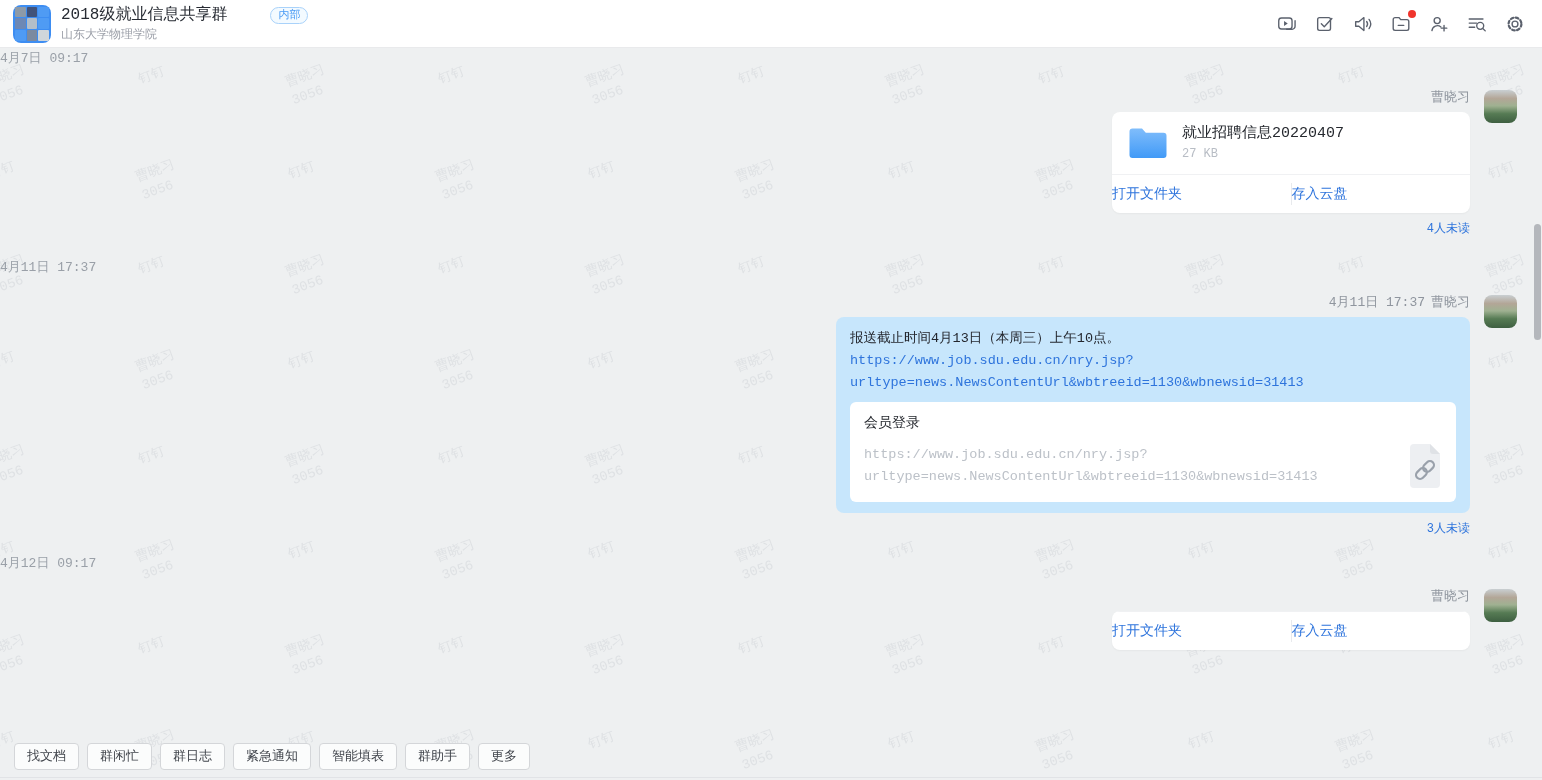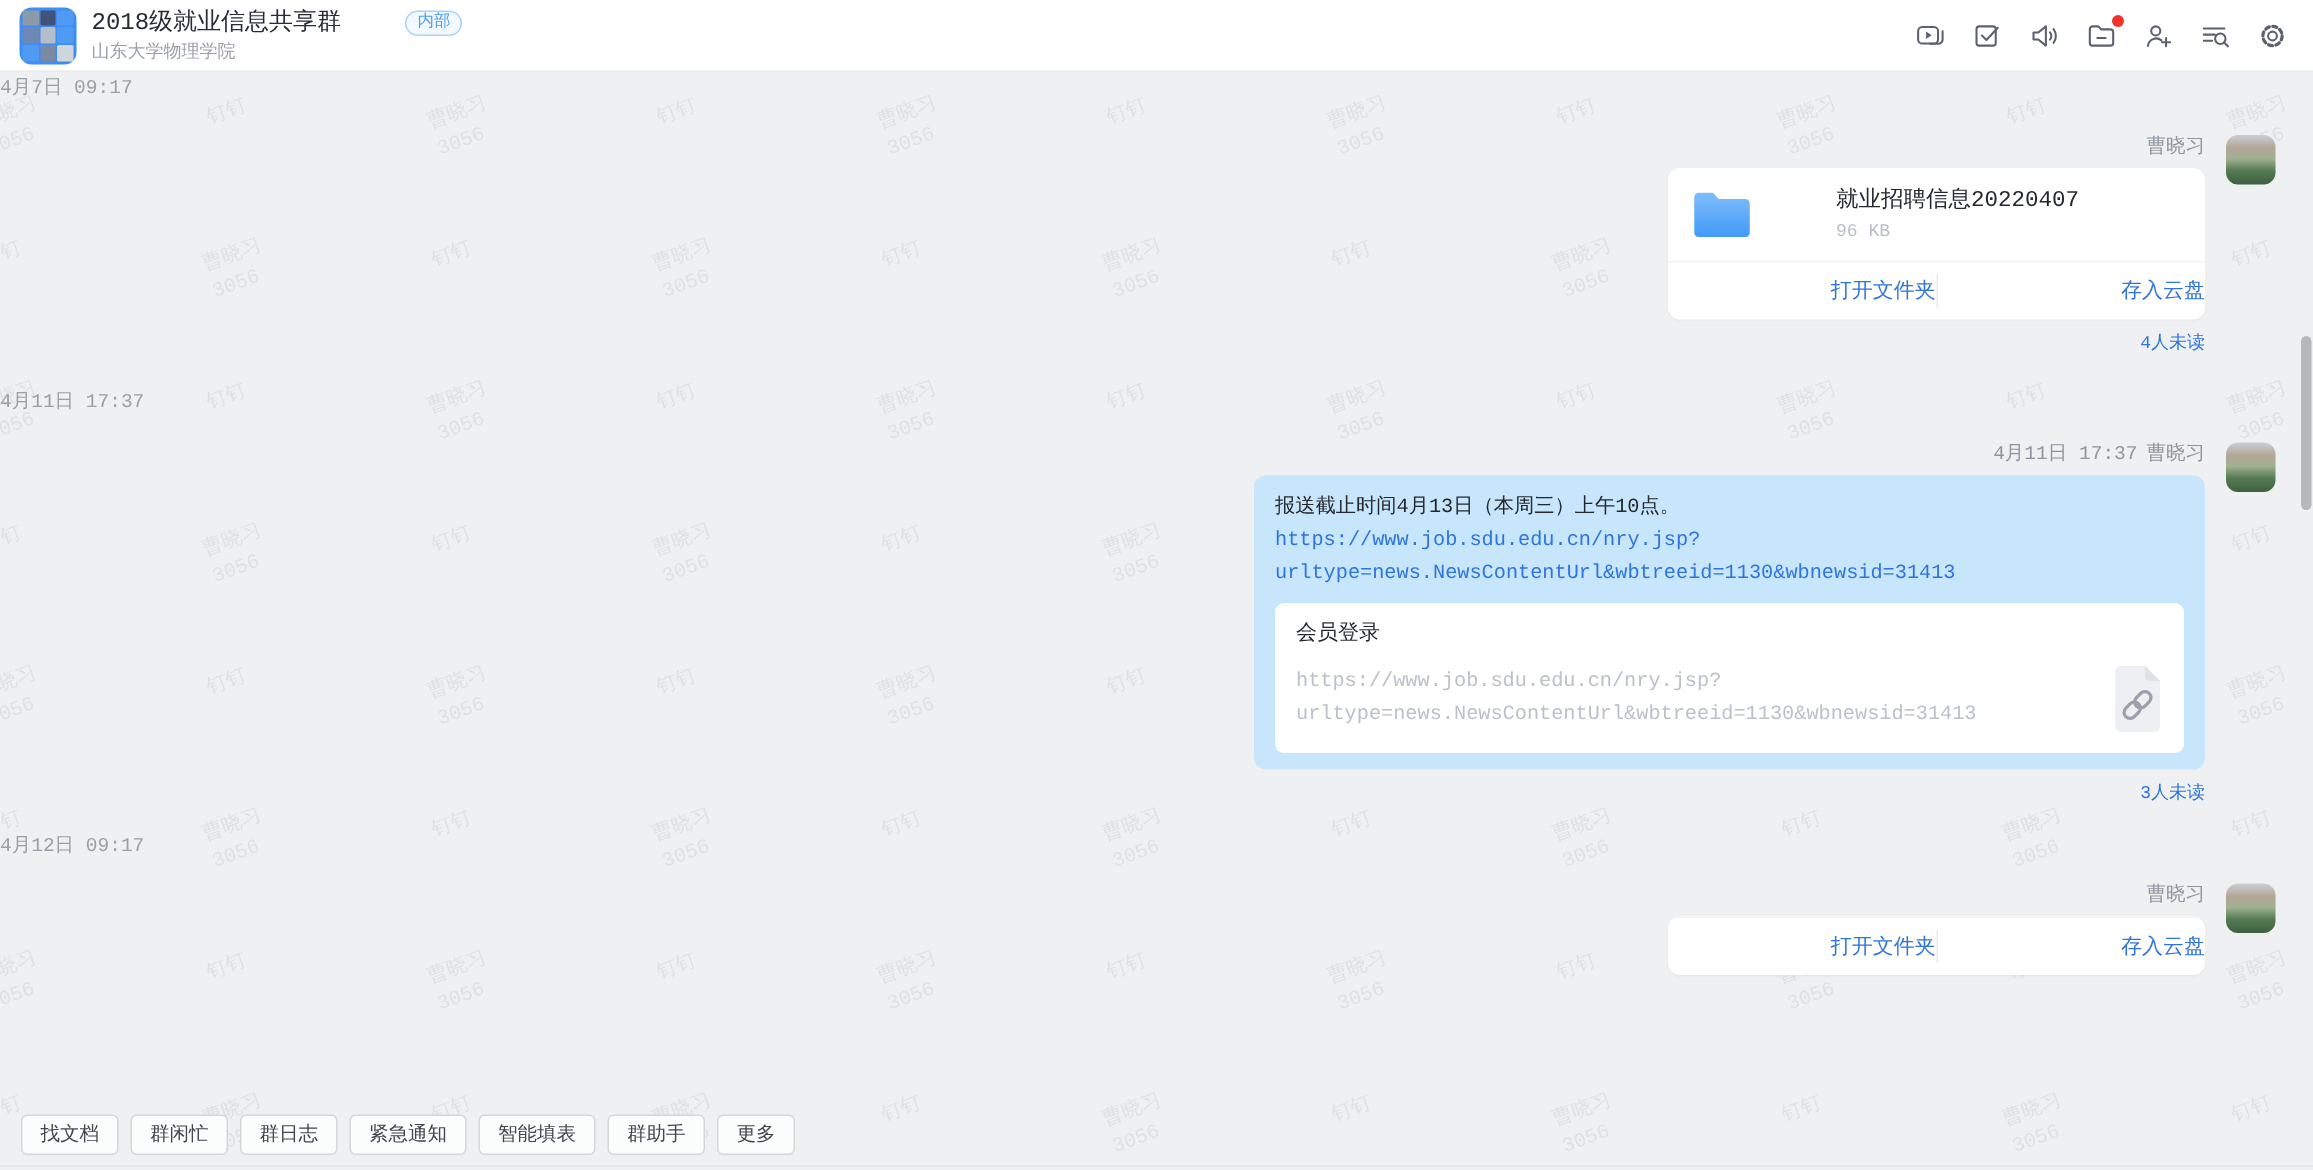--- a/index.html
+++ b/index.html
@@ -43,26 +43,26 @@
   .m1{margin-top:22px}.m2{margin-top:18px}.m3{margin-top:16px}
   .msg-col{display:flex;flex-direction:column;align-items:flex-end;min-width:0;}
   .avatar{width:33px;height:33px;border-radius:8px;margin-left:14px;flex:none;cursor:pointer;
        background:linear-gradient(180deg,#c9cfd2 0%,#b3a697 26%,#9fb191 48%,#567b54 72%,#3e5f41 100%);}
   .meta{font-size:13px;color:#8f959e;line-height:16px;margin-bottom:6px;white-space:nowrap;}
   .meta .mt{margin-right:6px;}
 
   .file-card{width:358px;background:#fff;border-radius:8px;overflow:hidden;
        box-shadow:0 1px 2px rgba(0,0,0,.04);}
   .fc-main{display:flex;align-items:center;gap:14px;padding:13px 16px;cursor:pointer;}
-  .fc-info{min-width:0;margin-left:42px;}
+  .fc-info{min-width:0;}
   .fc-name{font-size:15px;line-height:18px;color:#25282e;white-space:nowrap;overflow:hidden;}
   .fc-size{font-size:12px;line-height:14px;color:#b8bdc5;margin-top:4px;}
   .fc-div{height:1px;background:#f0f1f3;}
   .fc-actions{display:flex;align-items:center;height:38px;}
-  .fc-btn{flex:1;text-align:right;font-size:14px;color:#2e74dc;cursor:pointer;}
+  .fc-btn{flex:1;text-align:left;font-size:14px;color:#2e74dc;cursor:pointer;}
   .fc-vdiv{width:1px;height:22px;background:#e8eaed;}
 
   .unread{font-size:12px;line-height:16px;color:#2e74dc;margin-top:8px;cursor:pointer;}
 
   .bubble{width:634px;box-sizing:border-box;background:#c7e6fc;border-radius:8px;
        padding:11px 14px;overflow:hidden;}
   .line{font-size:13.5px;line-height:22px;color:#24272e;white-space:nowrap;}
   .link{color:#2e74dc;cursor:pointer;}
   .link-card{background:#fff;border-radius:6px;margin-top:8px;padding:12px 14px;cursor:pointer;}
   .lc-title{font-size:14px;line-height:18px;color:#25282e;}
@@ -301,21 +301,21 @@
                 <defs>
                     <linearGradient id="fg1" x1="0" y1="0" x2="0" y2="1">
                   <stop offset="0" stop-color="#80bdfb"></stop>
                       <stop offset="1" stop-color="#419af7"></stop>
                 </linearGradient>
                   </defs>
                 <path d="M1.5 5.5 a3 3 0 0 1 3 -3 h9.5 l3.8 4.2 H35.5 a3 3 0 0 1 3 3 V29 a3 3 0 0 1 -3 3 h-31 a3 3 0 0 1 -3 -3 z" fill="url(#fg1)"></path>
               </svg>
               <div class="fc-info">
                 <div class="fc-name">就业招聘信息20220407</div>
-                <div class="fc-size">96 KB</div>
+                <div class="fc-size">27 KB</div>
               </div>
             </div>
             <div class="fc-div"></div>
             <div class="fc-actions">
               <div class="fc-btn">打开文件夹</div>
               <div class="fc-vdiv"></div>
               <div class="fc-btn">存入云盘</div>
             </div>
           </div>
           <div class="unread">4人未读</div>

